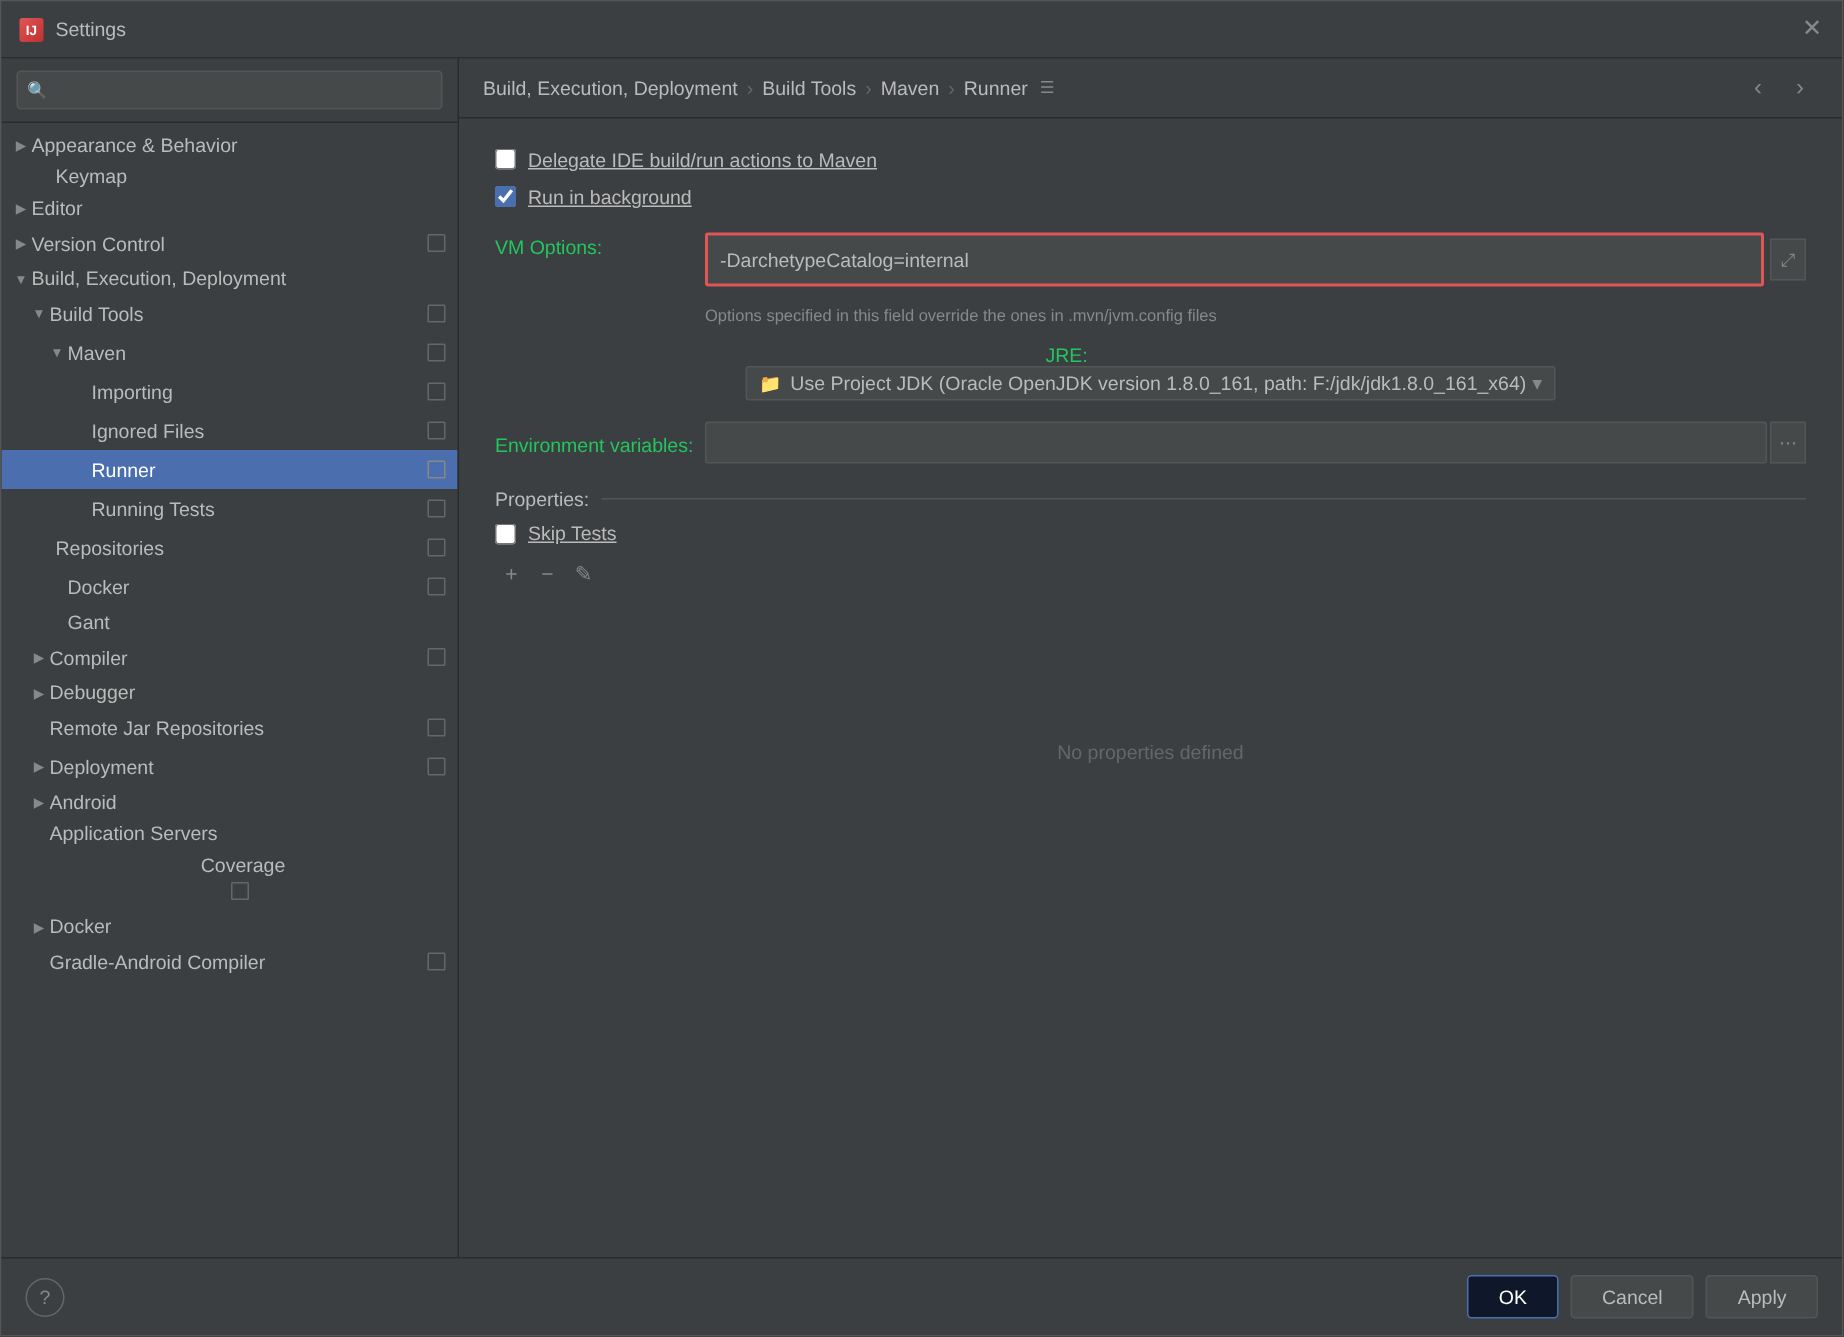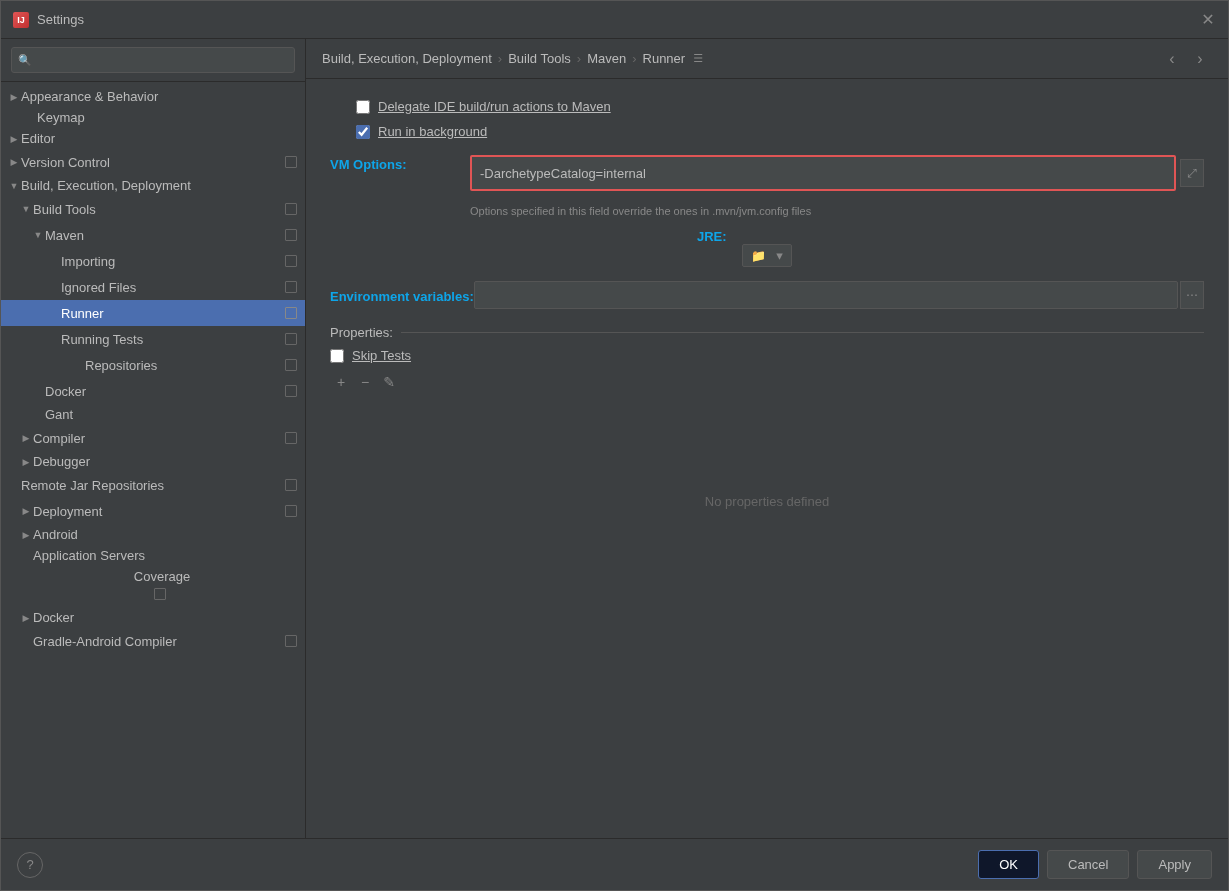--- a/index.html
+++ b/index.html
@@ -253,39 +253,36 @@
     }
 
     .form-row {
       display: flex;
       align-items: flex-start;
       margin-bottom: 14px;
     }
 
     .checkbox-row {
       display: flex;
-      align-items: center;
       margin-bottom: 10px;
-      margin-left: 26px;
     }
 
     .checkbox-row input[type=checkbox] {
       margin-right: 8px;
       width: 14px;
       height: 14px;
       accent-color: #4b6eaf;
       flex-shrink: 0;
     }
 
     .form-label {
-      color: #0ea5e9;
+      color: #22c55e;
       white-space: nowrap;
       min-width: 140px;
       padding-top: 2px;
-      font-weight: bold;
     }
 
     .vm-options-wrap {
       display: flex;
       align-items: center;
       flex: 1;
     }
 
     .vm-input-container {
       flex: 1;
@@ -609,21 +606,21 @@
         </div>
 
         <div class="tree-item" style="padding-left:46px;">
           <span class="item-arrow"></span>
           <span class="item-label">Running Tests</span>
           <div class="item-icon-right">
               <div class="settings-icon"></div>
             </div>
         </div>
 
-        <div class="tree-item" style="padding-left:46px;margin-left:24px;">
+        <div class="tree-item" style="padding-left:22px;">
           <span class="item-arrow"></span>
           <span class="item-label">Repositories</span>
           <div class="item-icon-right">
               <div class="settings-icon"></div>
             </div>
         </div>
 
         <div class="tree-item" style="padding-left:30px;">
           <span class="item-arrow"></span>
           <span class="item-label">Docker</span>
@@ -643,21 +640,21 @@
           <div class="item-icon-right">
               <div class="settings-icon"></div>
             </div>
         </div>
 
         <div class="tree-item" style="padding-left:18px;">
           <span class="item-arrow">▶</span>
           <span class="item-label">Debugger</span>
         </div>
 
-        <div class="tree-item" style="padding-left:6px;justify-content:flex-end;">
+        <div class="tree-item" style="padding-left:18px;justify-content:flex-end;">
           <span class="item-arrow"></span>
           <span class="item-label">Remote Jar Repositories</span>
           <div class="item-icon-right">
               <div class="settings-icon"></div>
             </div>
         </div>
 
         <div class="tree-item" style="padding-left:18px;">
           <span class="item-arrow">▶</span>
           <span class="item-label">Deployment</span>
@@ -740,20 +737,21 @@
             <button class="expand-btn">⤢</button>
           </div>
         </div>
 
         <div class="hint-text">Options specified in this field override the ones in .mvn/jvm.config files</div>
 
         <div class="jre-row">
           <span class="form-label">JRE:</span>
           <div class="jre-select">
             <span class="jre-icon">📁</span>
+            <span class="jre-select-inner">Use Project JDK (Oracle OpenJDK version 1.8.0_161, path: F:/jdk/jdk1.8.0_161_x64)</span>
             <span class="dropdown-arrow">▾</span>
           </div>
         </div>
 
         <div class="env-row">
           <span class="form-label">Environment variables:</span>
           <input type="text" class="env-input" style="">
           <button class="env-btn">⋯</button>
         </div>
 

